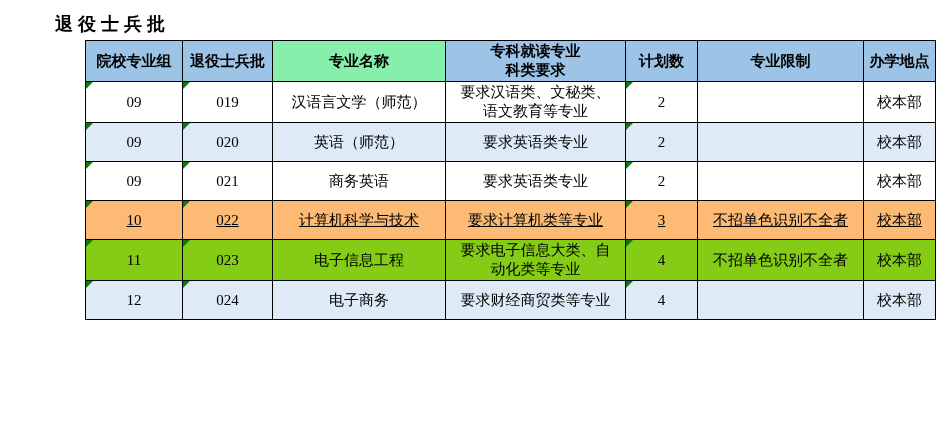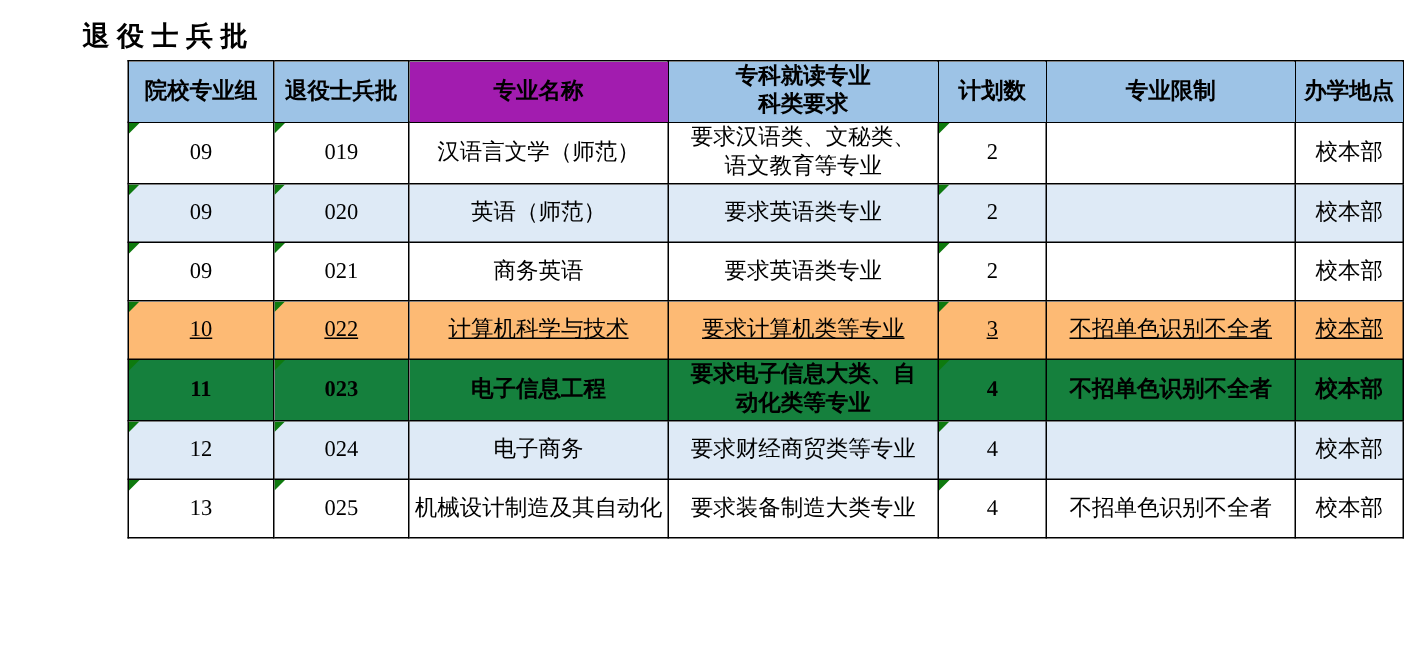--- a/index.html
+++ b/index.html
@@ -76,21 +76,21 @@
       <col style="width:173px">
       <col style="width:180px">
       <col style="width:72px">
       <col style="width:166px">
       <col style="width:72px">
     </colgroup>
     <thead>
       <tr>
         <th style="background: rgb(157, 195, 230);">院校专业组</th>
         <th style="background: rgb(157, 195, 230);">退役士兵批</th>
-        <th style="background: #a21caf;">专业名称</th>
+        <th style="background: #86efac;">专业名称</th>
         <th style="background: rgb(157, 195, 230);">专科就读专业
 科类要求</th>
         <th style="background: rgb(157, 195, 230);">计划数</th>
         <th style="background: rgb(157, 195, 230);">专业限制</th>
         <th style="background: rgb(157, 195, 230);">办学地点</th>
       </tr>
     </thead>
     <tbody>
         <tr style="background: rgb(255, 255, 255);">
           <td><span class="indicator" style="border-top-color: rgb(14, 122, 14);"></span><span>09</span></td>
@@ -122,43 +122,34 @@
         </tr>
         <tr style="background: #fdba74; text-decoration: underline;">
           <td><span class="indicator" style="border-top-color: rgb(14, 122, 14);"></span><span>10</span></td>
           <td><span class="indicator" style="border-top-color: rgb(14, 122, 14);"></span><span>022</span></td>
           <td><span>计算机科学与技术</span></td>
           <td><span>要求计算机类等专业</span></td>
           <td><span class="indicator" style="border-top-color: rgb(14, 122, 14);"></span><span>3</span></td>
           <td><span>不招单色识别不全者</span></td>
           <td><span>校本部</span></td>
         </tr>
-        <tr style="background: #15803d; font-weight: bold;">
+        <tr style="background: #84cc16;">
           <td><span class="indicator" style="border-top-color: rgb(14, 122, 14);"></span><span>11</span></td>
           <td><span class="indicator" style="border-top-color: rgb(14, 122, 14);"></span><span>023</span></td>
           <td><span>电子信息工程</span></td>
           <td><span>要求电子信息大类、自
 动化类等专业</span></td>
           <td><span class="indicator" style="border-top-color: rgb(14, 122, 14);"></span><span>4</span></td>
           <td><span>不招单色识别不全者</span></td>
           <td><span>校本部</span></td>
         </tr>
         <tr style="background: rgb(222, 234, 246);">
           <td><span class="indicator" style="border-top-color: rgb(14, 122, 14);"></span><span>12</span></td>
           <td><span class="indicator" style="border-top-color: rgb(14, 122, 14);"></span><span>024</span></td>
           <td><span>电子商务</span></td>
           <td><span>要求财经商贸类等专业</span></td>
           <td><span class="indicator" style="border-top-color: rgb(14, 122, 14);"></span><span>4</span></td>
           <td><span></span></td>
           <td><span>校本部</span></td>
         </tr>
-        <tr style="background: rgb(255, 255, 255);">
-          <td><span class="indicator" style="border-top-color: rgb(14, 122, 14);"></span><span>13</span></td>
-          <td><span class="indicator" style="border-top-color: rgb(14, 122, 14);"></span><span>025</span></td>
-          <td><span>机械设计制造及其自动化</span></td>
-          <td><span>要求装备制造大类专业</span></td>
-          <td><span class="indicator" style="border-top-color: rgb(14, 122, 14);"></span><span>4</span></td>
-          <td><span>不招单色识别不全者</span></td>
-          <td><span>校本部</span></td>
-        </tr>
       </tbody>
   </table>
 </div>
 
 </body></html>

